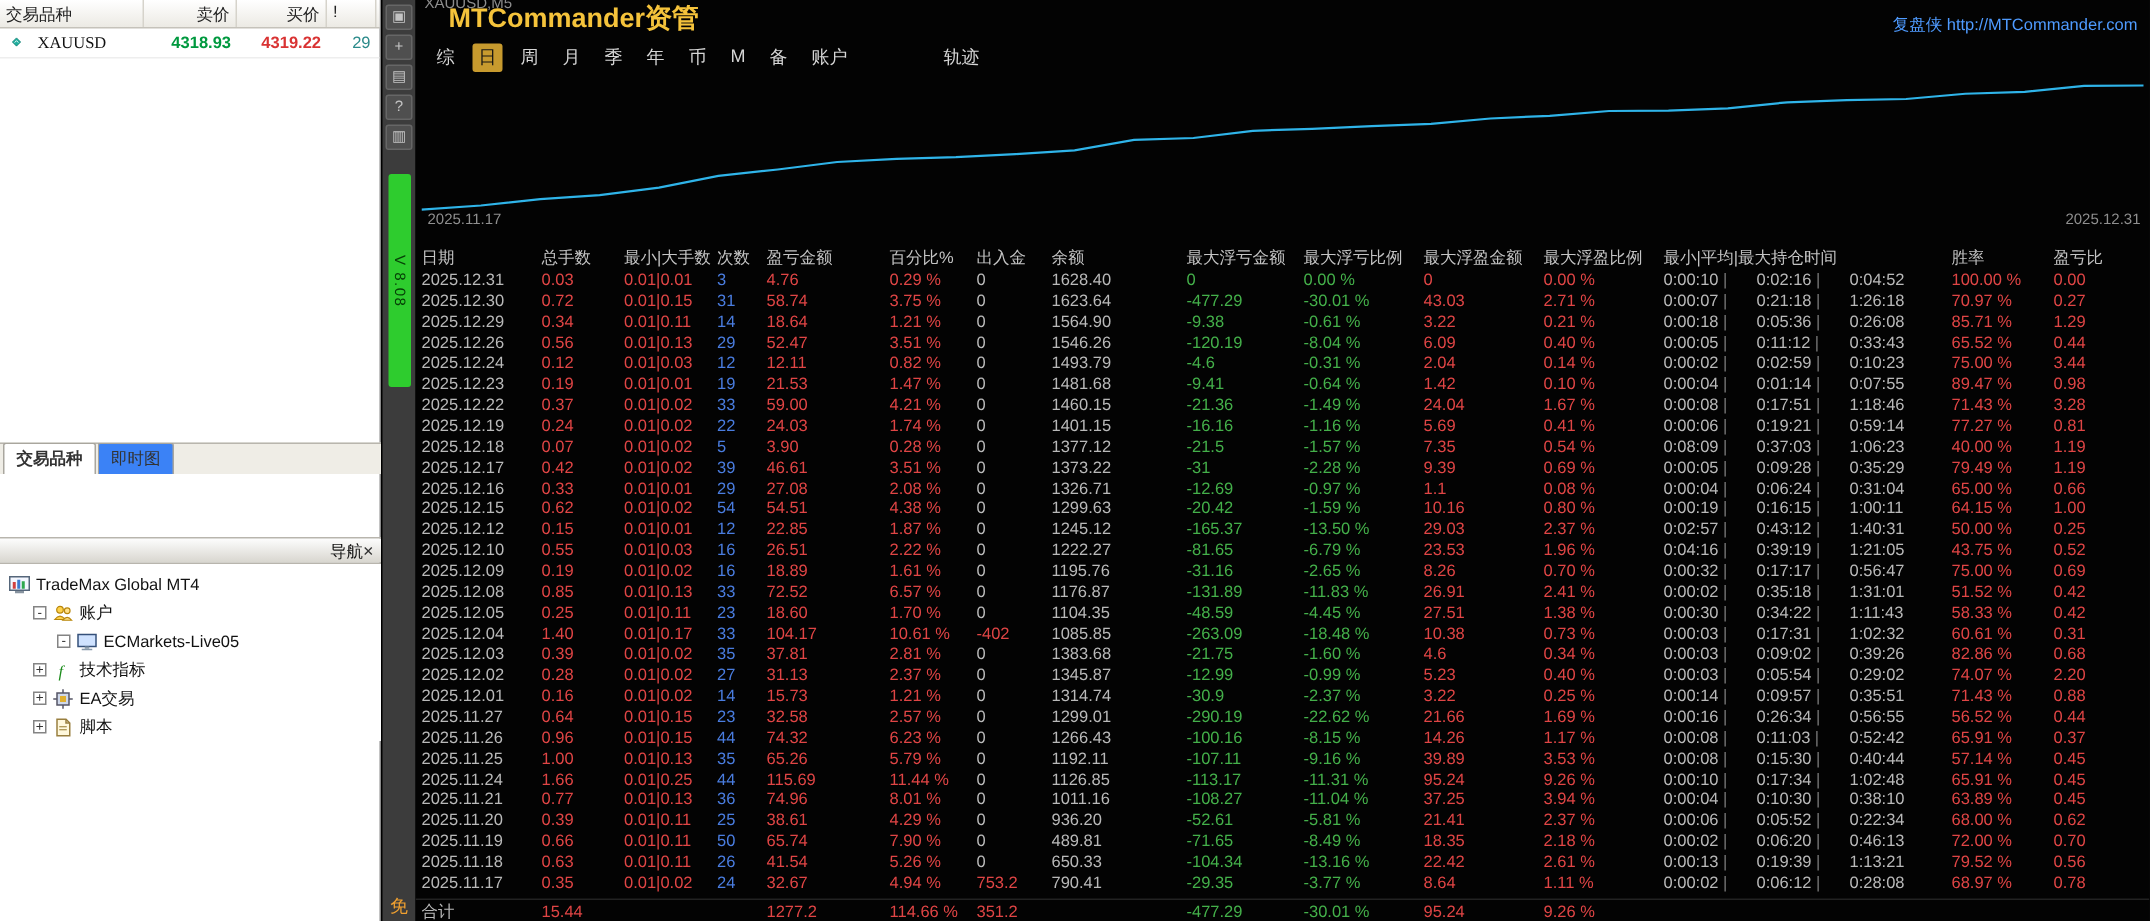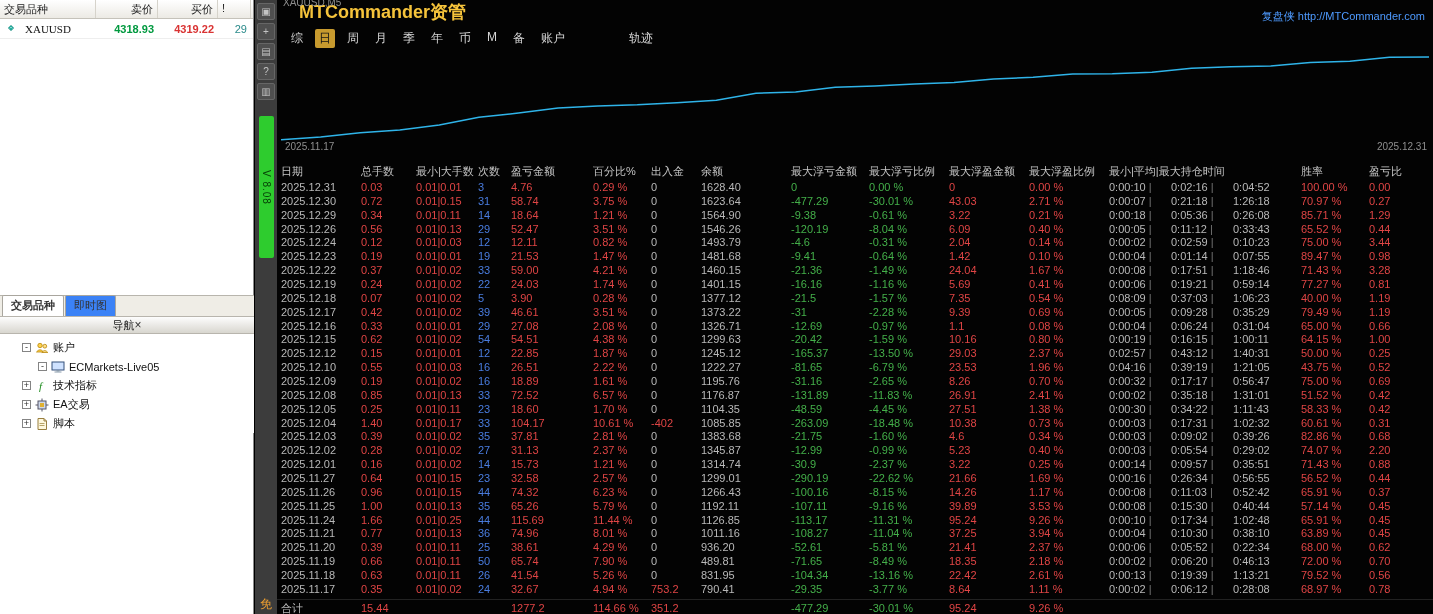--- a/index.html
+++ b/index.html
@@ -17,21 +17,21 @@
   .sym-name { display:flex; align-items:center; gap:3px; color:#111;font-family:Liberation Serif, serif; }
   .bid { color:#00993f; font-weight:bold; }
   .ask { color:#d93333; font-weight:bold; }
   .spread { color:#2a8a8a; }
 
   .mw-tabs { position:absolute; top:295px; left:0; width:254px; height:21px; background:#efede6; border-top:1px solid #b8b5ad; display:flex; align-items:flex-end; padding-left:2px; font-size:11px; color:#333; }
   .tab { padding:2px 8px 3px; border:1px solid #a9a69e; border-bottom:none; background:#3b82f6; margin-right:1px; border-radius:2px 2px 0 0; white-space:nowrap; }
   .tab.active { background:#ffffff; font-weight:bold; }
 
   .nav-panel { position:absolute; top:316px; left:0; width:254px; }
-  .nav-header { height:18px; background:linear-gradient(#fdfdfd,#d8d6cf); border-top:1px solid #b8b5ad; border-bottom:1px solid #b8b5ad; display:flex; justify-content:center; align-items:center; padding:0 5px; font-size:11px; color:#111; }
+  .nav-header { height:18px; background:linear-gradient(#fdfdfd,#d8d6cf); border-top:1px solid #b8b5ad; border-bottom:1px solid #b8b5ad; display:flex; justify-content:flex-end; align-items:center; padding:0 5px; font-size:11px; color:#111;margin-top:42px; }
   .nav-close { color:#333; font-size:12px; line-height:10px; cursor:default; }
   .tree { padding:4px 0 0 2px; font-size:11px; color:#111; background:#fff; }
   .tree-item { display:flex; align-items:center; height:19px; gap:4px; white-space:nowrap; overflow:hidden; }
   .exp { width:9px; height:9px; border:1px solid #848484; background:#fff; font-size:9px; line-height:7px; text-align:center; color:#333; flex:none; }
   .ticon { flex:none; display:inline-flex; width:14px; height:14px; }
   .ind0{ padding-left:4px; } .ind1{ padding-left:20px; } .ind2{ padding-left:36px; } .ind3{ padding-left:58px; }
 
   
   .mtc-strip { position:absolute; left:255px; top:0; width:22px; height:614px; background:#3c3c3c; }
   .strip-icon { width:18px; height:17px; margin:3px auto 2px; background:#4f4f4f; border:1px solid #666; border-radius:2px; color:#c4c4c4; font-size:10px; display:flex; align-items:center; justify-content:center; }
@@ -99,20 +99,32 @@
       <span class="tab active">交易品种</span>
       <span class="tab">即时图</span>
     </div>
 
     <div class="nav-panel">
       <div class="nav-header">
         <span>导航</span>
         <span class="nav-close">×</span>
       </div>
       <div class="tree">
+        <div class="tree-item ind0">
+          <span class="ticon">
+            <svg width="14" height="14" viewBox="0 0 14 14">
+                <rect x="0.5" y="1.5" width="13" height="9" fill="#f4f7ff" stroke="#55667a"></rect>
+                <rect x="2.5" y="5" width="2" height="4.5" fill="#d04040"></rect>
+                <rect x="5.5" y="3.5" width="2" height="6" fill="#3a7ad0"></rect>
+                <rect x="8.5" y="4.5" width="2" height="5" fill="#2fa84f"></rect>
+                <rect x="4" y="11" width="6" height="1.5" fill="#8894a0"></rect>
+              </svg>
+          </span>
+          <span>TradeMax Global MT4</span>
+        </div>
         <div class="tree-item ind1">
           <span class="exp">-</span>
           <span class="ticon">
             <svg width="14" height="14" viewBox="0 0 14 14">
                 <circle cx="5" cy="4.5" r="2.2" fill="#ffd24a" stroke="#b8860b" stroke-width="0.8"></circle>
                 <path d="M1.5 11 q3.5 -4.5 7 0 z" fill="#ffd24a" stroke="#b8860b" stroke-width="0.8"></path>
                 <circle cx="9.8" cy="5.2" r="1.9" fill="#ffe08a" stroke="#b8860b" stroke-width="0.8"></circle>
                 <path d="M6.8 11.5 q3 -3.8 6 0 z" fill="#ffe08a" stroke="#b8860b" stroke-width="0.8"></path>
               </svg>
           </span>
@@ -756,21 +768,21 @@
           <span class="c16 t-red">0.70</span>
         </div>
         <div class="trow">
           <span class="c0 t-dim">2025.11.18</span>
           <span class="c1 t-red">0.63</span>
           <span class="c2 t-red">0.01|0.11</span>
           <span class="c3 t-blue">26</span>
           <span class="c4 t-red">41.54</span>
           <span class="c5 t-red">5.26 %</span>
           <span class="c6 t-dim">0</span>
-          <span class="c7 t-dim">831.95</span>
+          <span class="c7 t-dim">650.33</span>
           <span class="c8 t-green">-104.34</span>
           <span class="c9 t-green">-13.16 %</span>
           <span class="c10 t-red">22.42</span>
           <span class="c11 t-red">2.61 %</span>
           <span class="c12 t-time">0:00:13</span>
           <span class="c13 t-time">0:19:39</span>
           <span class="c14 t-time">1:13:21</span>
           <span class="c15 t-red">79.52 %</span>
           <span class="c16 t-red">0.56</span>
         </div>

